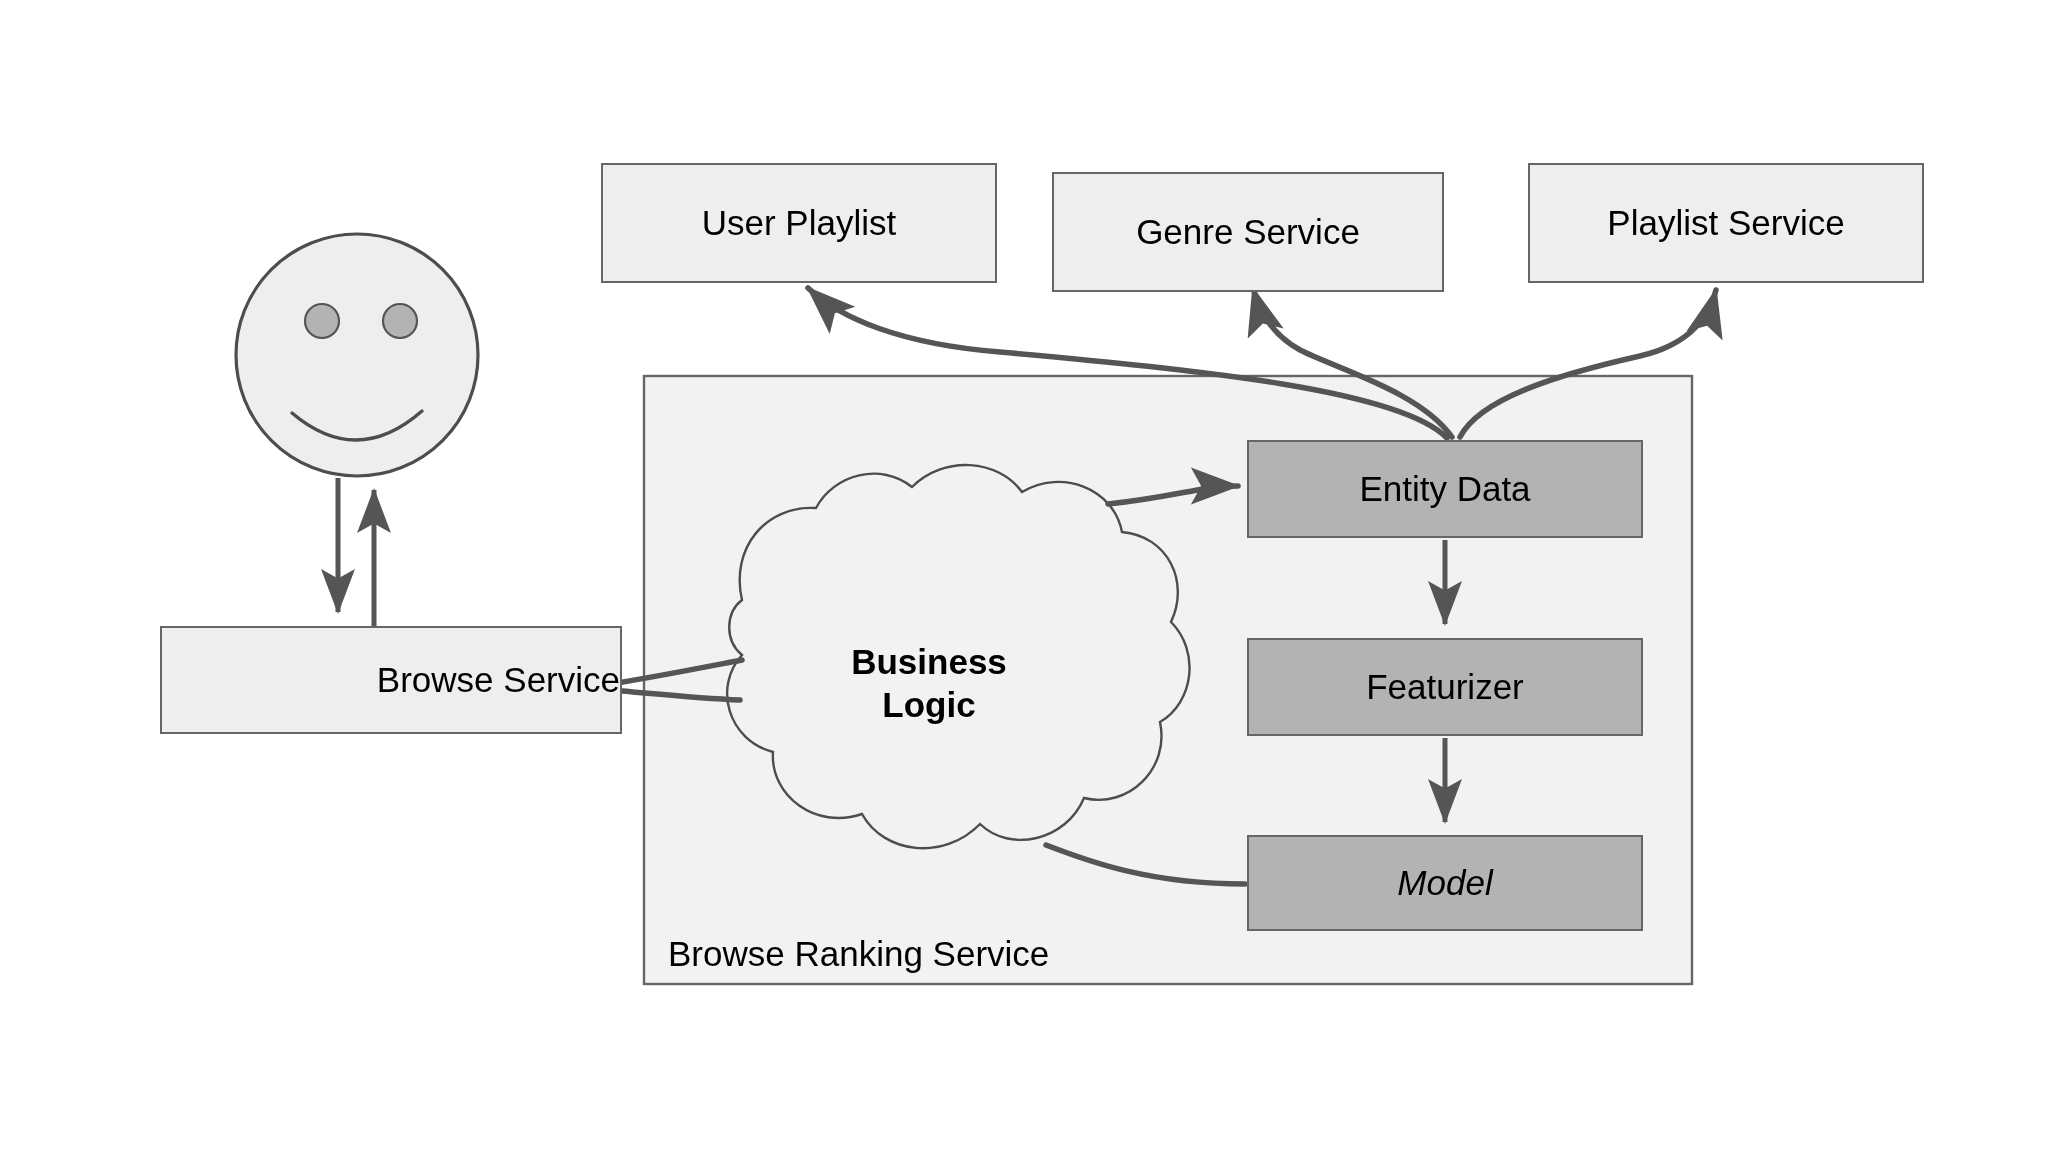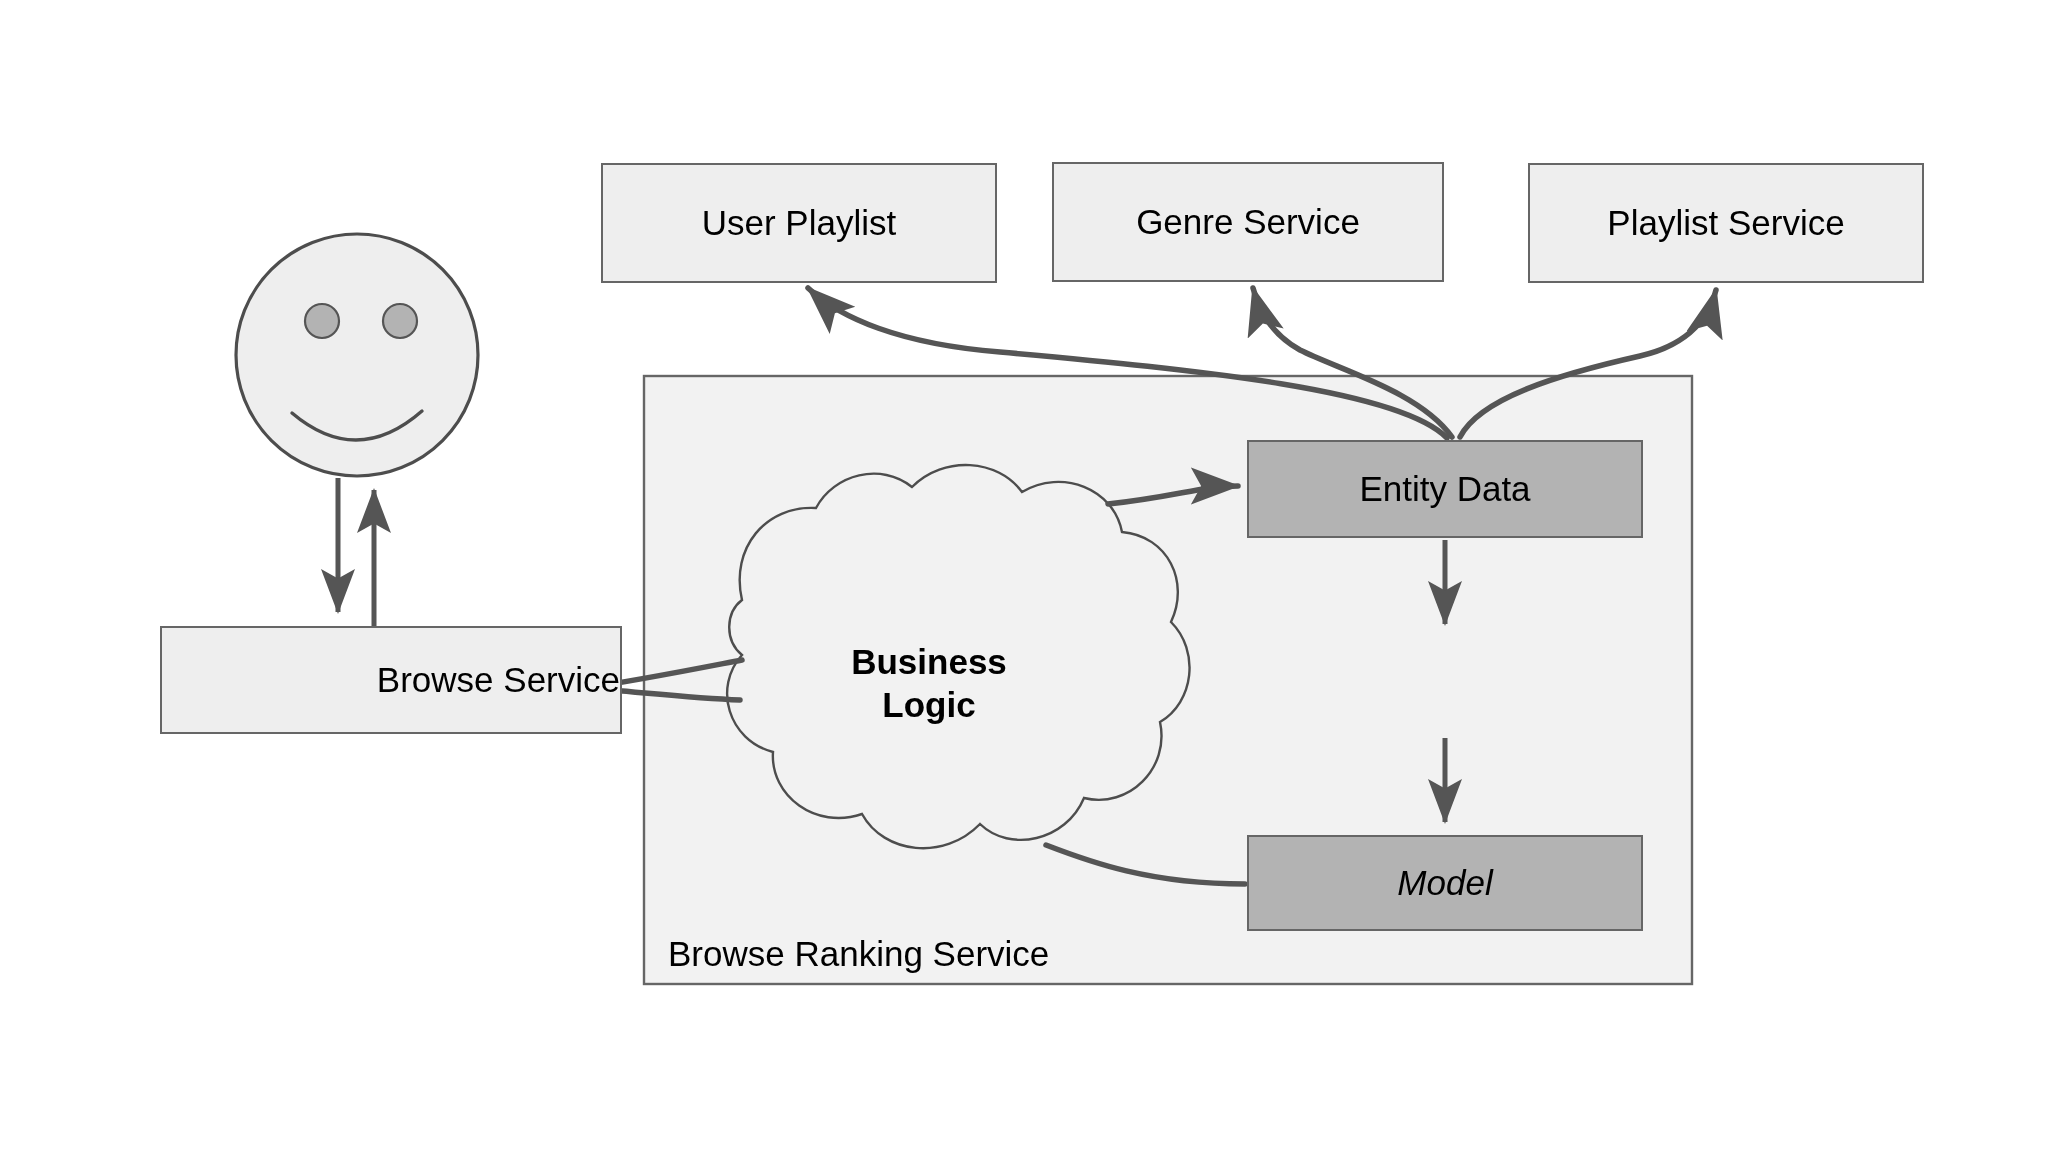--- a/index.html
+++ b/index.html
@@ -136,36 +136,39 @@
     </g>
     <g>
       <path d="M1460 437 C 1480 398, 1560 374, 1640 356 C 1692 344, 1710 314, 1716 290" fill="none" stroke="#555555" stroke-width="5.5" stroke-linecap="round" marker-end="url(#ah)"></path>
     </g>
   </svg>
 
   <div class="node svc-box" style="left:601px; top:163px; width:396px; height:120px;">
     <span>User Playlist</span>
   </div>
 
-  <div class="node svc-box" style="left:1052px; top:162px; width:392px; height:120px;">
+  <div class="node svc-box" style="left:1052px; top:172px; width:392px; height:120px;">
     <span>Genre Service</span>
   </div>
 
   <div class="node svc-box" style="left:1500px; top:163px; width:396px; height:120px;margin-left:28px;">
     <span>Playlist Service</span>
   </div>
 
   <div class="node svc-box" style="left:160px; top:626px; width:462px; height:108px;justify-content:flex-end;">
     <span>Browse Service</span>
   </div>
 
   <div class="node ml-box" style="left:1247px; top:440px; width:396px; height:98px;">
     <span>Entity Data</span>
   </div>
 
+  <div class="node ml-box" style="left:1247px; top:638px; width:396px; height:98px;">
+    <span>Featurizer</span>
+  </div>
 
   <div class="node ml-box" style="left:1247px; top:835px; width:396px; height:96px;font-style:italic;">
     <span>Model</span>
   </div>
 
   <div class="cloud-label" style="left:779px; top:640px; width:300px;">Business
 Logic</div>
 
   <div class="group-label" style="left:668px; top:924px;margin-top:10px;">Browse Ranking Service</div>
 

